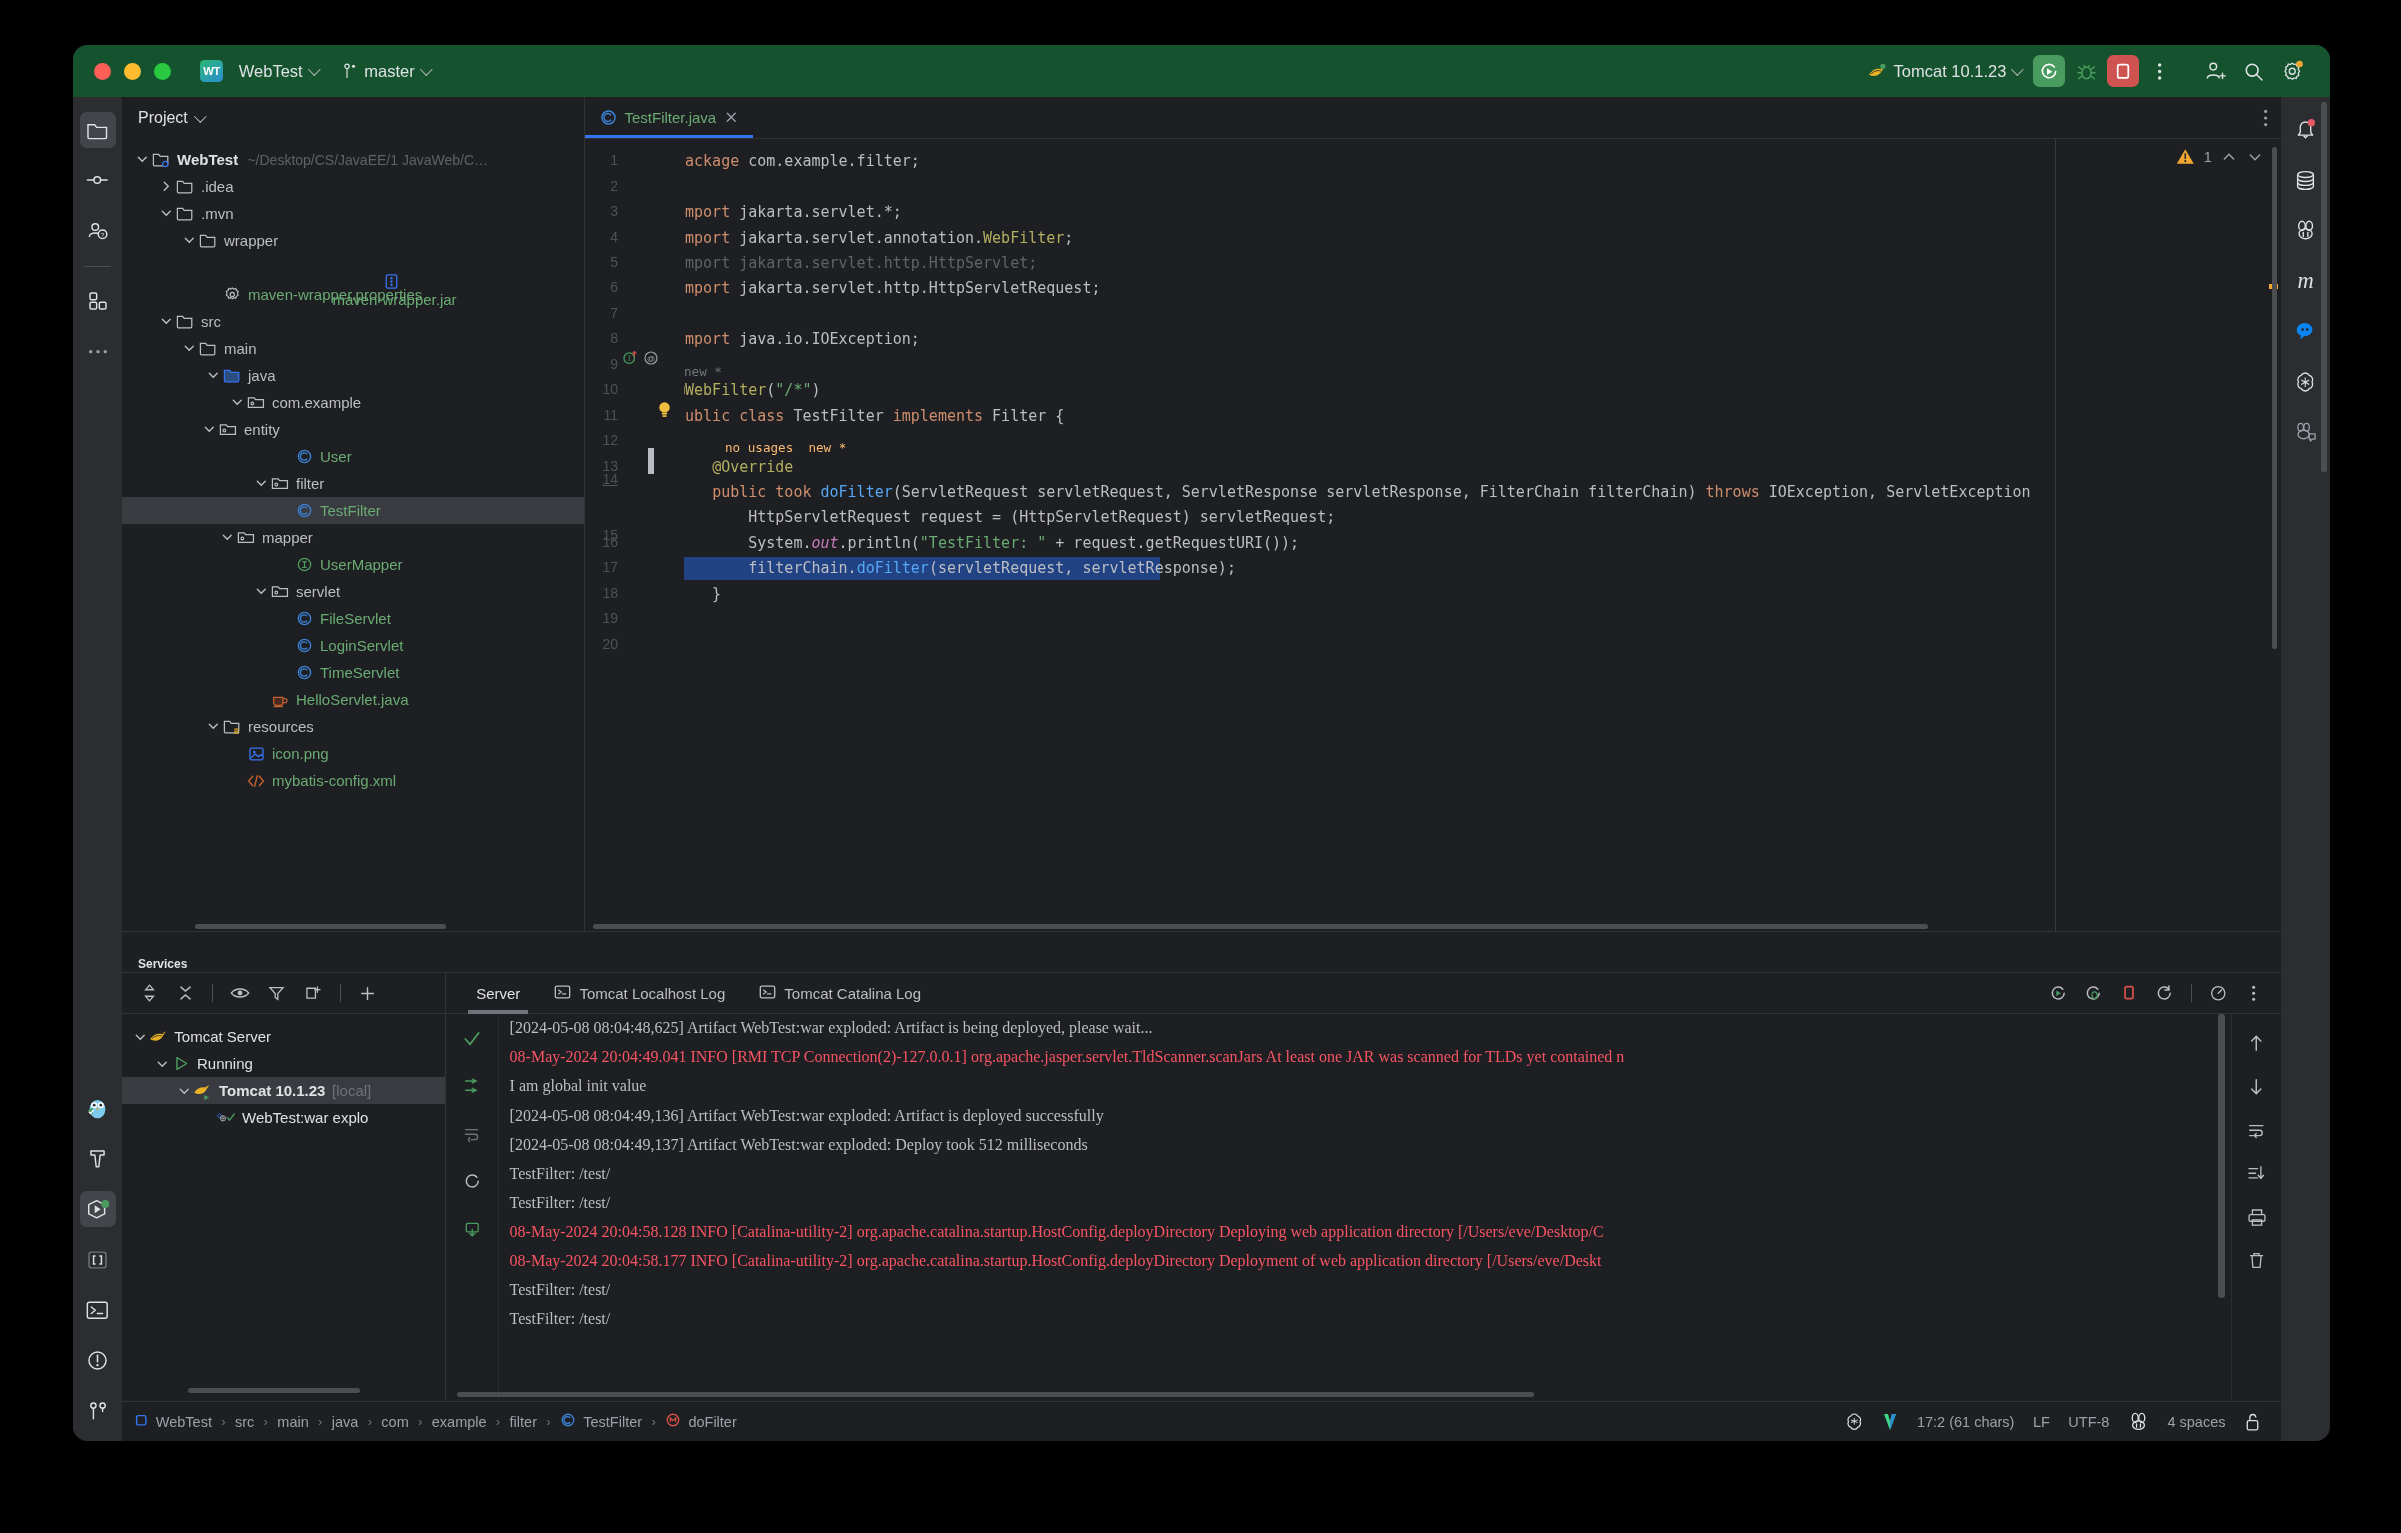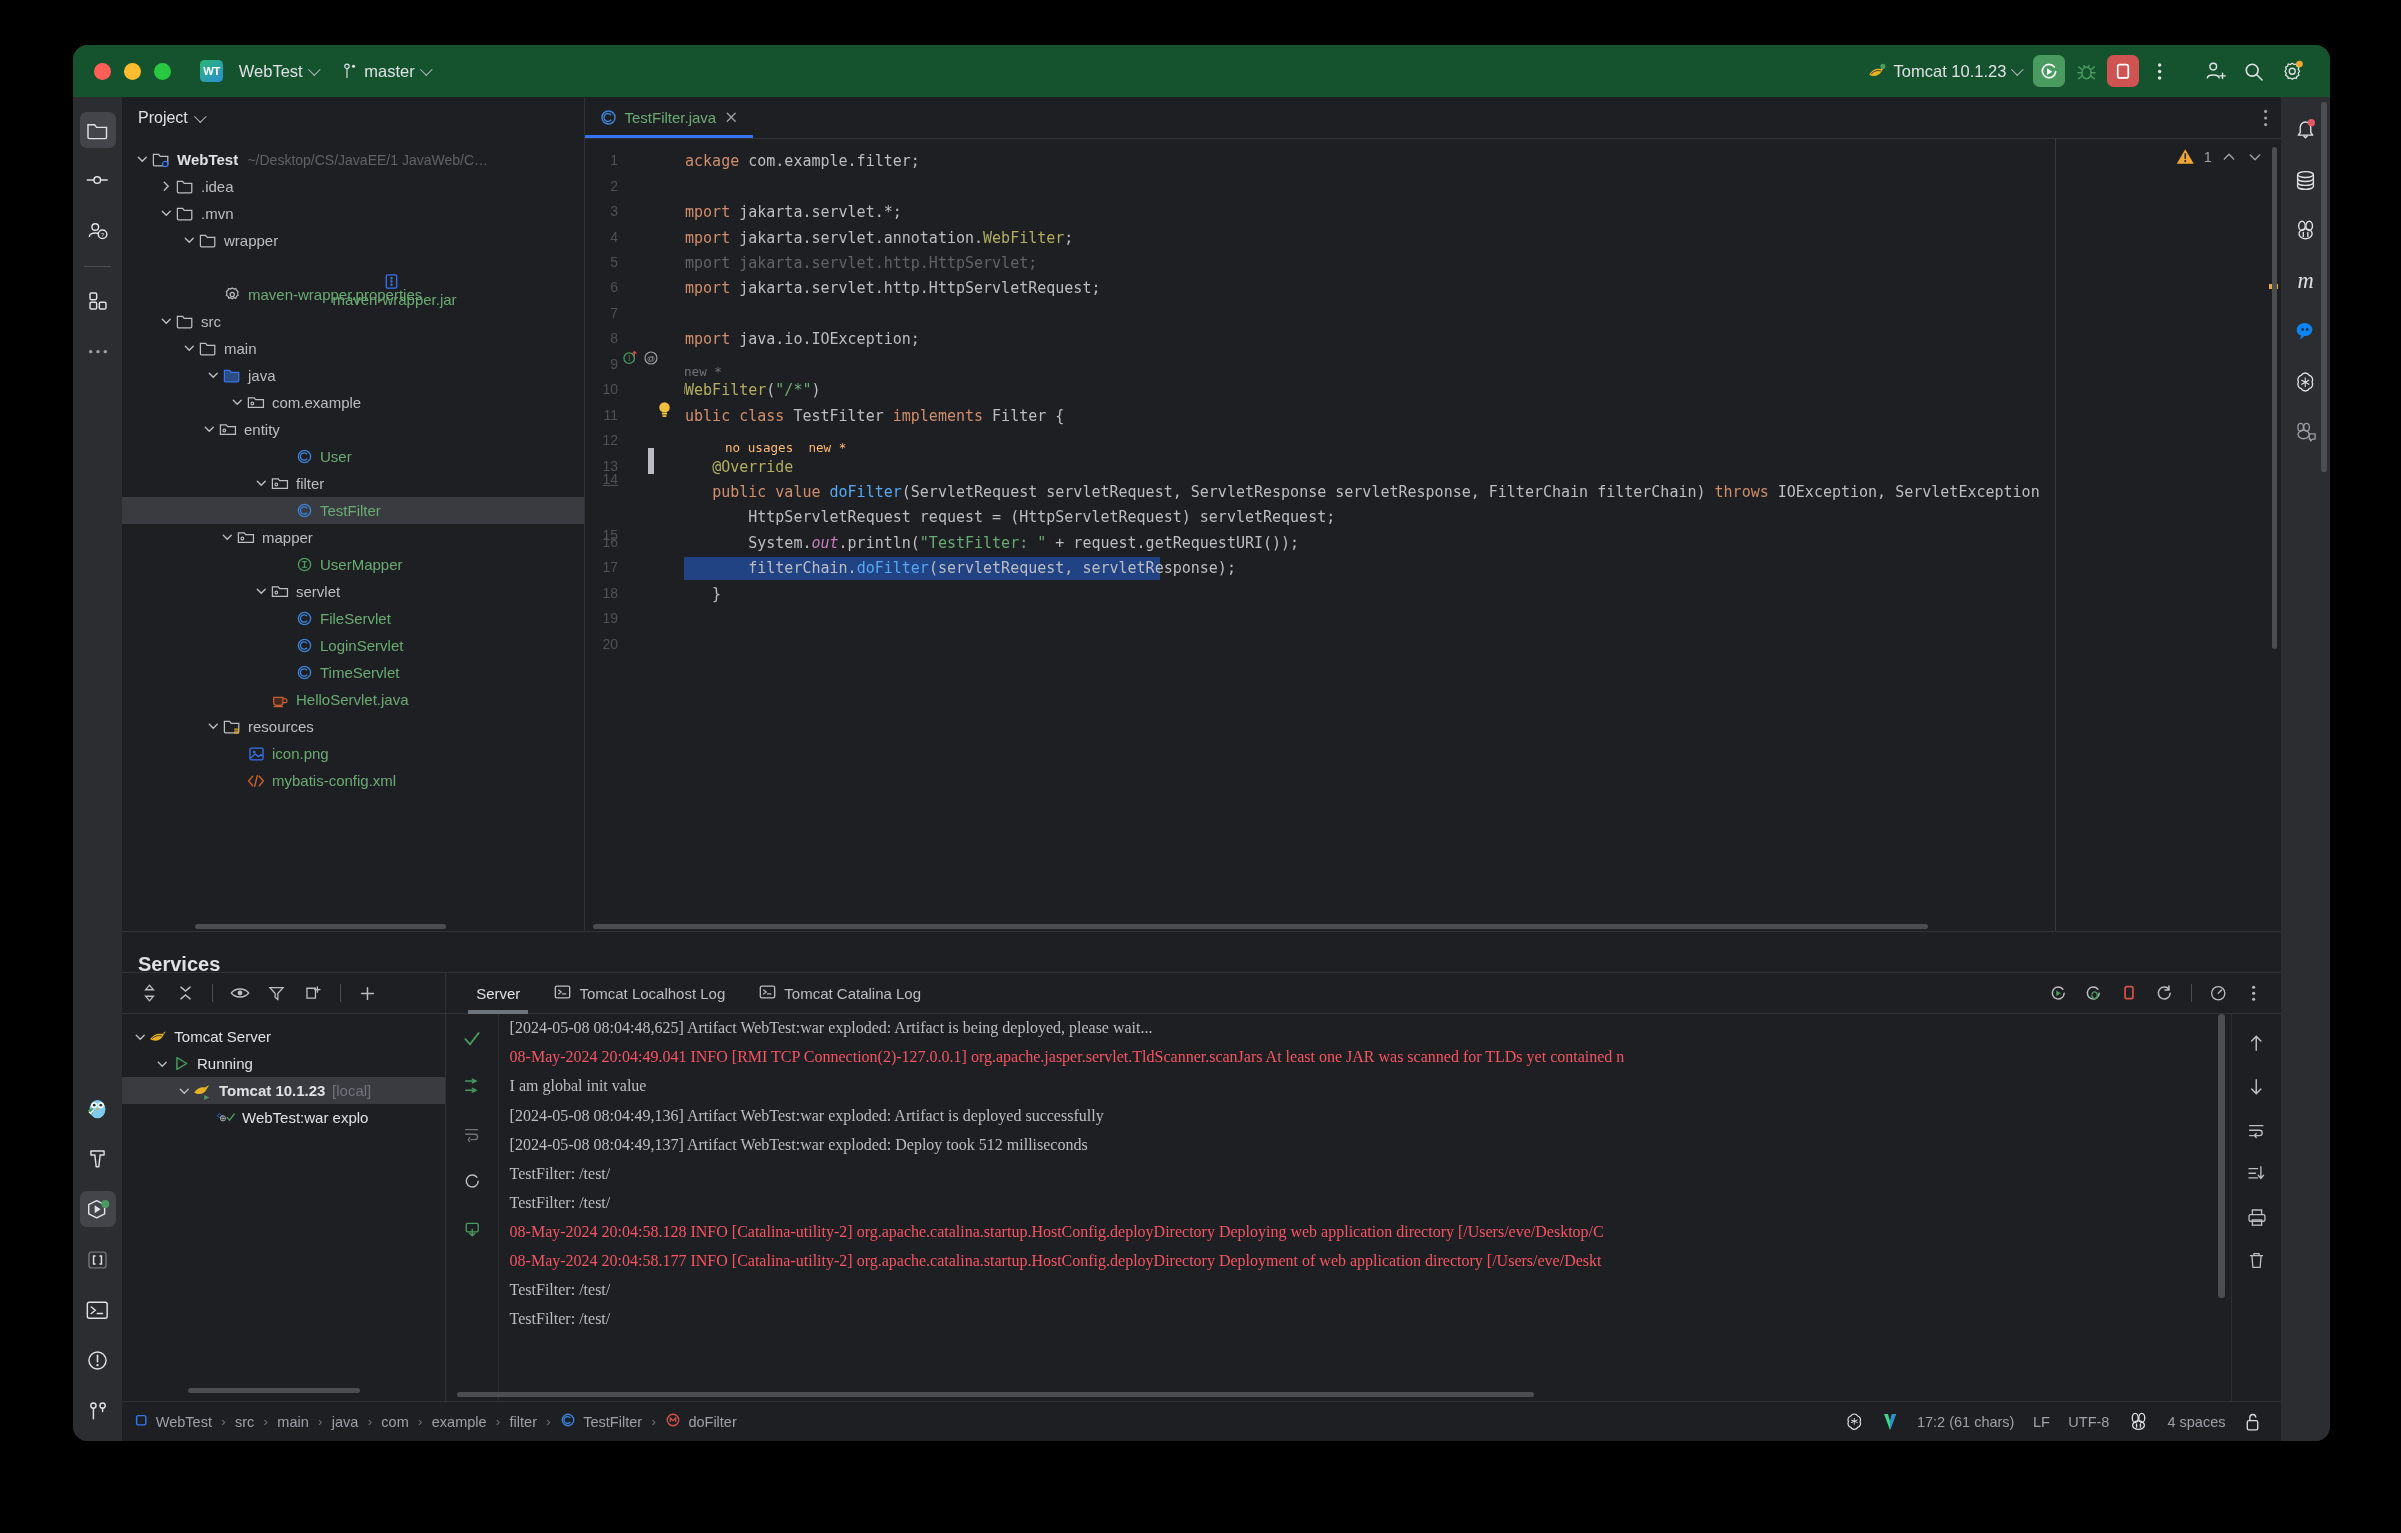--- a/index.html
+++ b/index.html
@@ -112,21 +112,21 @@
   .ed-hscroll { position: absolute; left: 0; right: 0; bottom: 0; height: 10.6px; }
   .ed-hscroll i { position: absolute; left: 8px; top: 3.3px; width: 1335px; height: 5.3px; background: #4b4d51; border-radius: 2.6px; display:block; }
   .ed-vscroll { position: absolute; right: 4px; top: 8px; width: 5.3px; height: 502px; background: #4b4d51; border-radius: 2.6px; }
   .warn-stripe { position: absolute; right: 2.6px; top: 145px; width: 9.3px; height: 4.6px; background: #f0a732; }
   .sel-line { position: absolute; height: 22.5px; background: #214283; }
   .cursor-gutter { position: absolute; width: 6px; height: 26.4px; background: #b9bcc2; }
 
   
   .services { flex: 1; min-height: 0; display: flex; flex-direction: column; background: #1e1f22; border-top: 0.7px solid #303236; }
   .svc-head { height: 40px; flex: 0 0 40px; display: flex; align-items: center; padding-left: 16px; }
-  .svc-head span { font-size: 20px; color: #dfe1e5; font-weight: bold; margin-top: 24px; }
+  .svc-head span { font-size: 12px; color: #dfe1e5; font-weight: bold; margin-top: 24px; }
   .svc-body { flex: 1; display: flex; min-height: 0; border-top: 0.7px solid #303236; }
   .svc-left { width: 324px; flex: 0 0 324px; display: flex; flex-direction: column; border-right: 0.7px solid #303236; }
   .svc-toolbar { height: 41px; flex: 0 0 41px; display: flex; align-items: center; gap: 6.6px; padding-left: 12px; border-bottom: 0.7px solid #303236; }
   .svc-tb-ico { width: 30px; height: 30px; display: flex; align-items: center; justify-content: center; }
   .svc-tb-sep { width: 0.7px; height: 18.5px; background: #4b4d51; margin: 0 5.3px; }
   .svc-tree { flex: 1; padding-top: 9.3px; position: relative; }
   .svc-row { height: 27px; display: flex; align-items: center; font-size: 15px; color: #dfe1e5; white-space: nowrap; }
   .svc-row.sel { background: #393b40; border-radius: 0; }
   .svc-dim { color: #6f737a; margin-left: 6.6px; }
   .svc-hscroll { position: absolute; left: 66px; bottom: 8px; width: 172px; height: 5.3px; background: #4b4d51; border-radius: 2.6px; }
@@ -721,21 +721,21 @@
                   <div class="cl" style="top: 140px; left: -8px;"><span style="color:#cf8e6d">import</span> jakarta.servlet.http.HttpServletRequest;</div>
                   <div class="cl" style="top: 166px; left: -8px;"></div>
                   <div class="cl" style="top: 191px; left: -8px;"><span style="color:#cf8e6d">import</span> java.io.IOException;</div>
                   <div class="cl" style="top: 217px; left: -8px;"></div>
                   <div class="cl" style="top: 225px; left: 0px; font-size: 12.6px; color: rgb(111, 115, 122);">new *</div>
                   <div class="cl" style="top: 242px; left: -8px;"><span style="color:#b3ae60">@WebFilter</span>(<span style="color:#6aab73">"/*"</span>)</div>
                   <div class="cl" style="top: 268px; left: -8px;"><span style="color:#cf8e6d">public</span> <span style="color:#cf8e6d">class</span> TestFilter <span style="color:#cf8e6d">implements</span> Filter {</div>
                   <div class="cl" style="top: 293px; left: -8px;"></div>
                   <div class="cl" style="top: 301px; left: 41px; font-size: 12.6px; color: #fdba74;">no usages  new *</div>
                   <div class="cl" style="top: 319px; left: -8px;">    <span style="color:#b3ae60">@Override</span></div>
-                  <div class="cl" style="top: 344px; left: -8px;">    <span style="color:#cf8e6d">public</span> <span style="color:#cf8e6d">value</span> <span style="color:#56a8f5">doFilter</span>(ServletRequest servletRequest, ServletResponse servletResponse, FilterChain filterChain) <span style="color:#cf8e6d">throws</span> IOException, ServletException</div>
+                  <div class="cl" style="top: 344px; left: -8px;">    <span style="color:#cf8e6d">public</span> <span style="color:#cf8e6d">took</span> <span style="color:#56a8f5">doFilter</span>(ServletRequest servletRequest, ServletResponse servletResponse, FilterChain filterChain) <span style="color:#cf8e6d">throws</span> IOException, ServletException</div>
                   <div class="cl" style="top: 369px; left: -8px;">        HttpServletRequest request = (HttpServletRequest) servletRequest;</div>
                   <div class="cl" style="top: 395px; left: -8px;">        System.<span style="color:#c77dbb;font-style:italic">out</span>.println(<span style="color:#6aab73">"TestFilter: "</span> + request.getRequestURI());</div>
                   <div class="sel-line" style="top: 418px; left: 0px; width: 476px;"></div>
                   <div class="cl" style="top: 420px; left: -8px;">        filterChain.<span style="color:#56a8f5">doFilter</span>(servletRequest, servletResponse);</div>
                   <div class="cl" style="top: 446px; left: -8px;">    }</div>
                   <div class="cl" style="top: 471px; left: -8px;"></div>
                   <div class="cl" style="top: 497px; left: -8px;"></div>
                 </div>
 
             <div class="ed-inspect">

